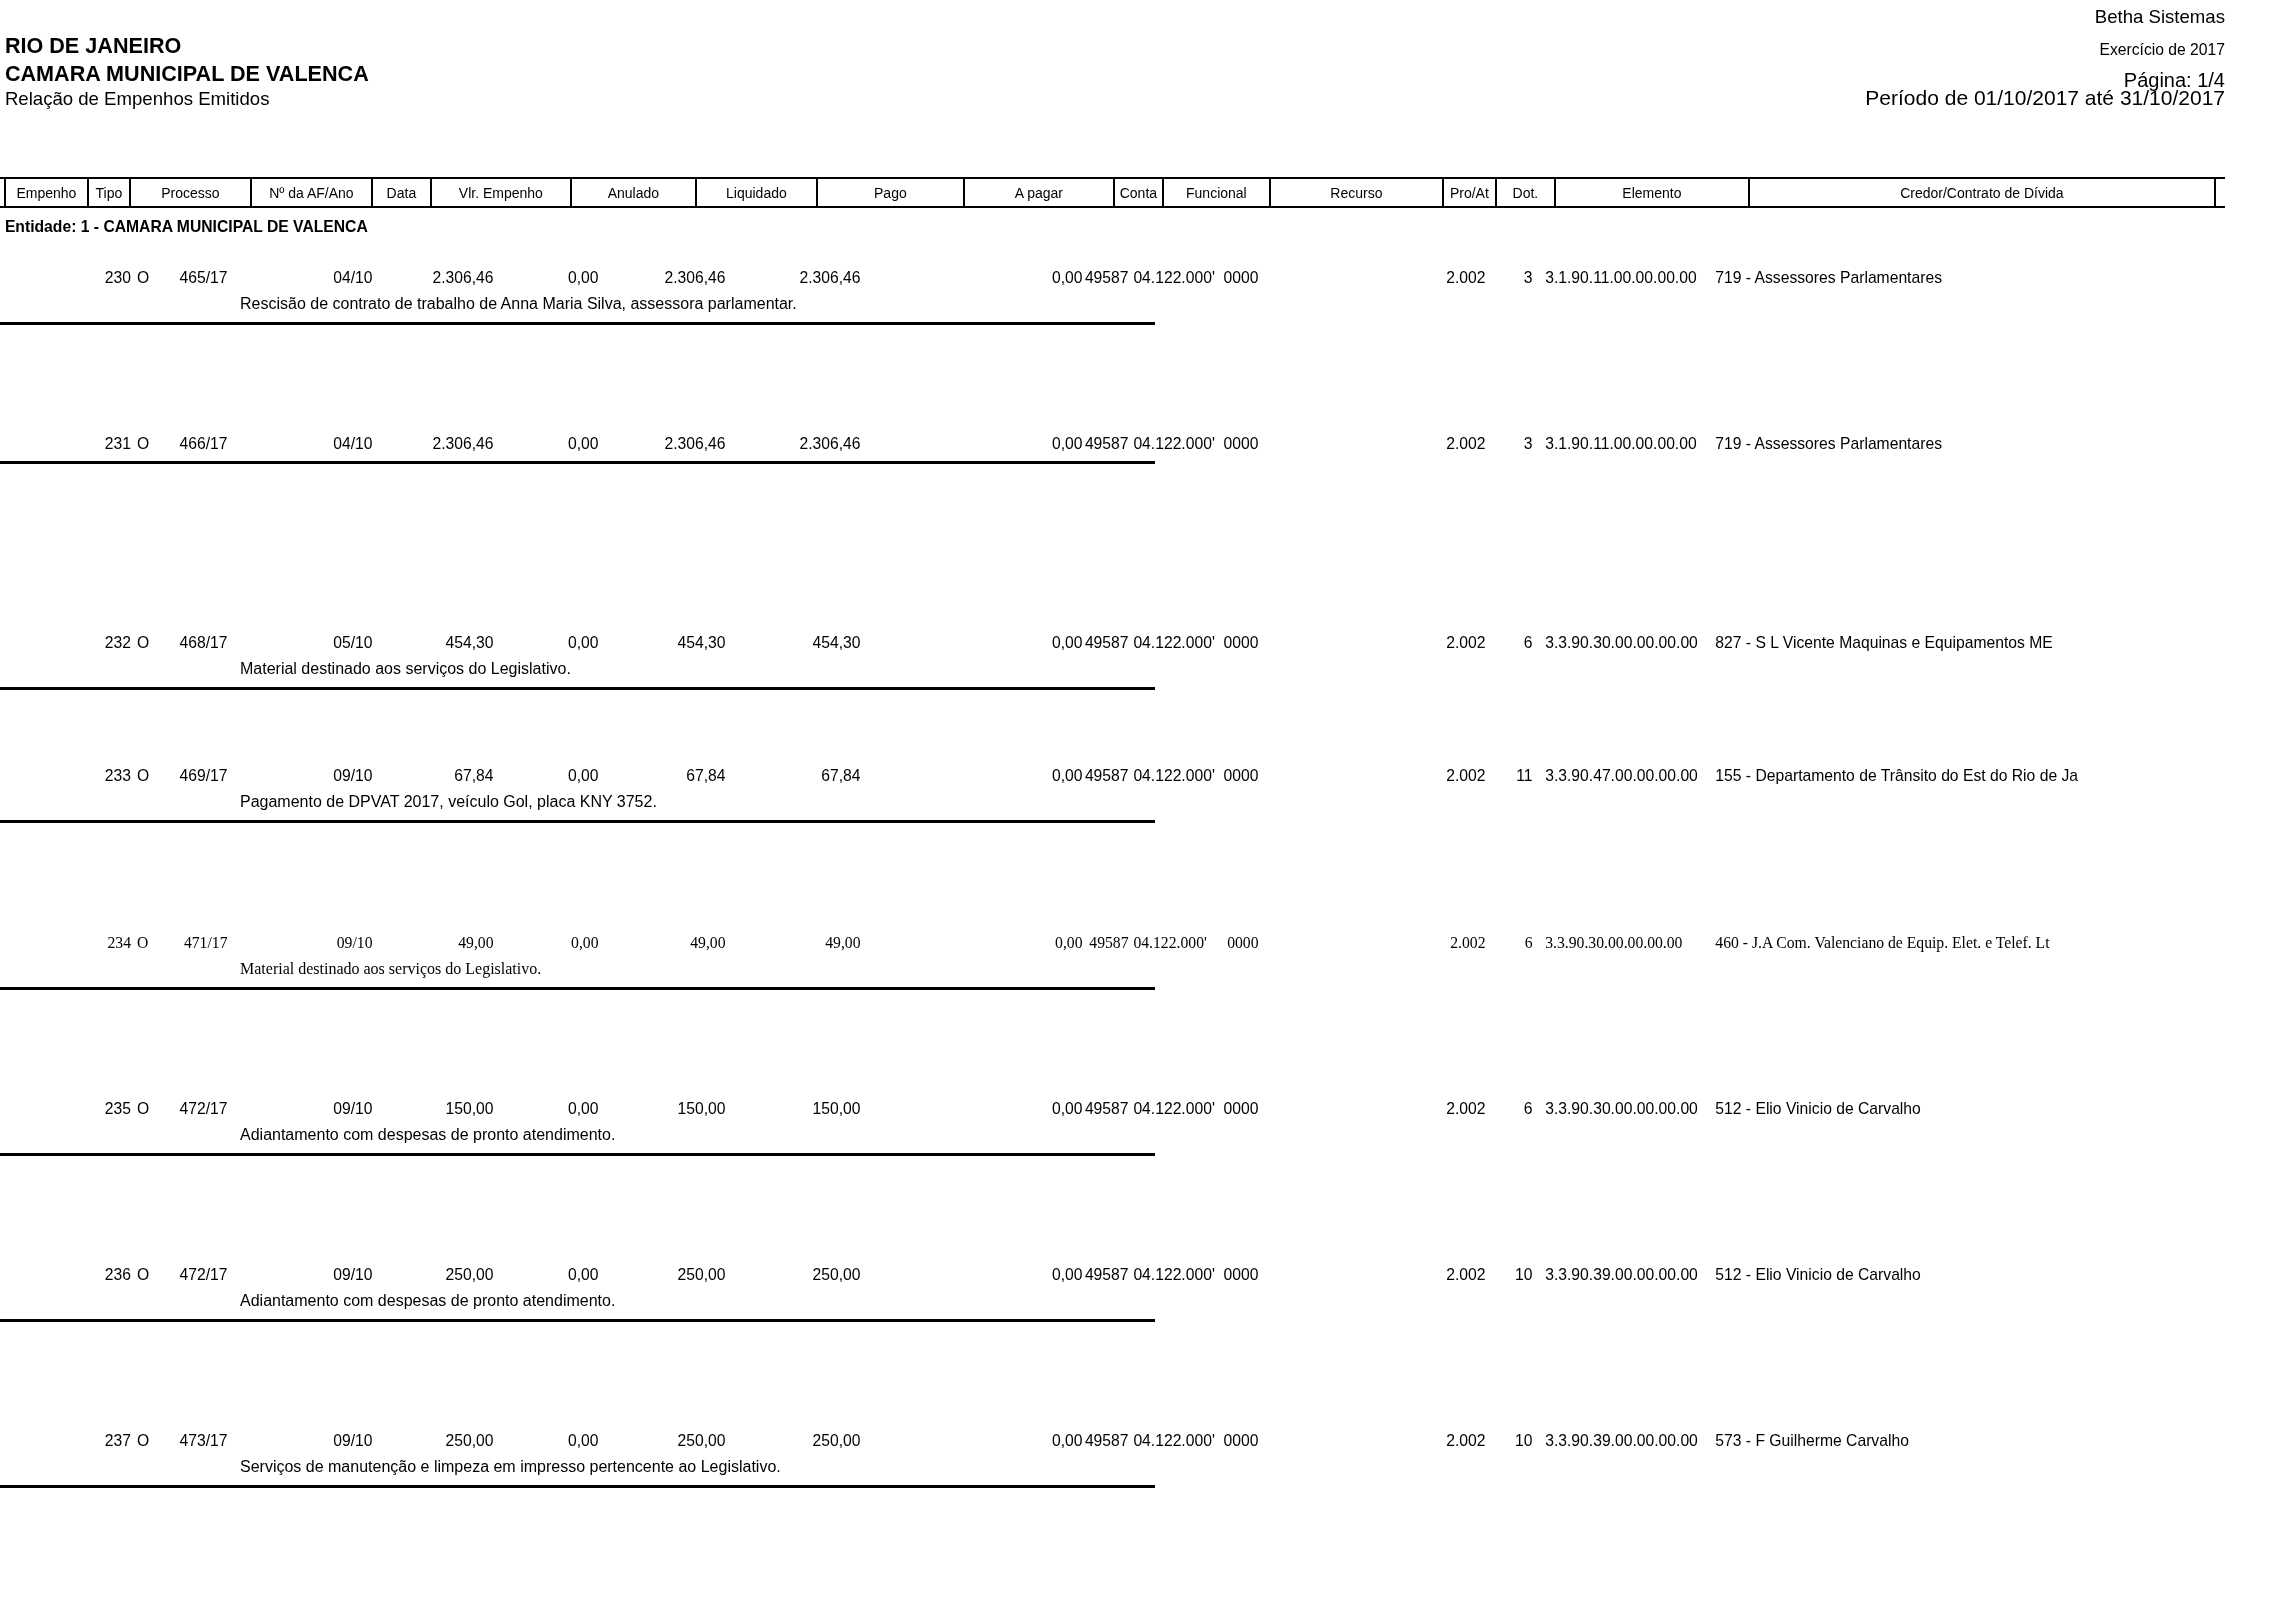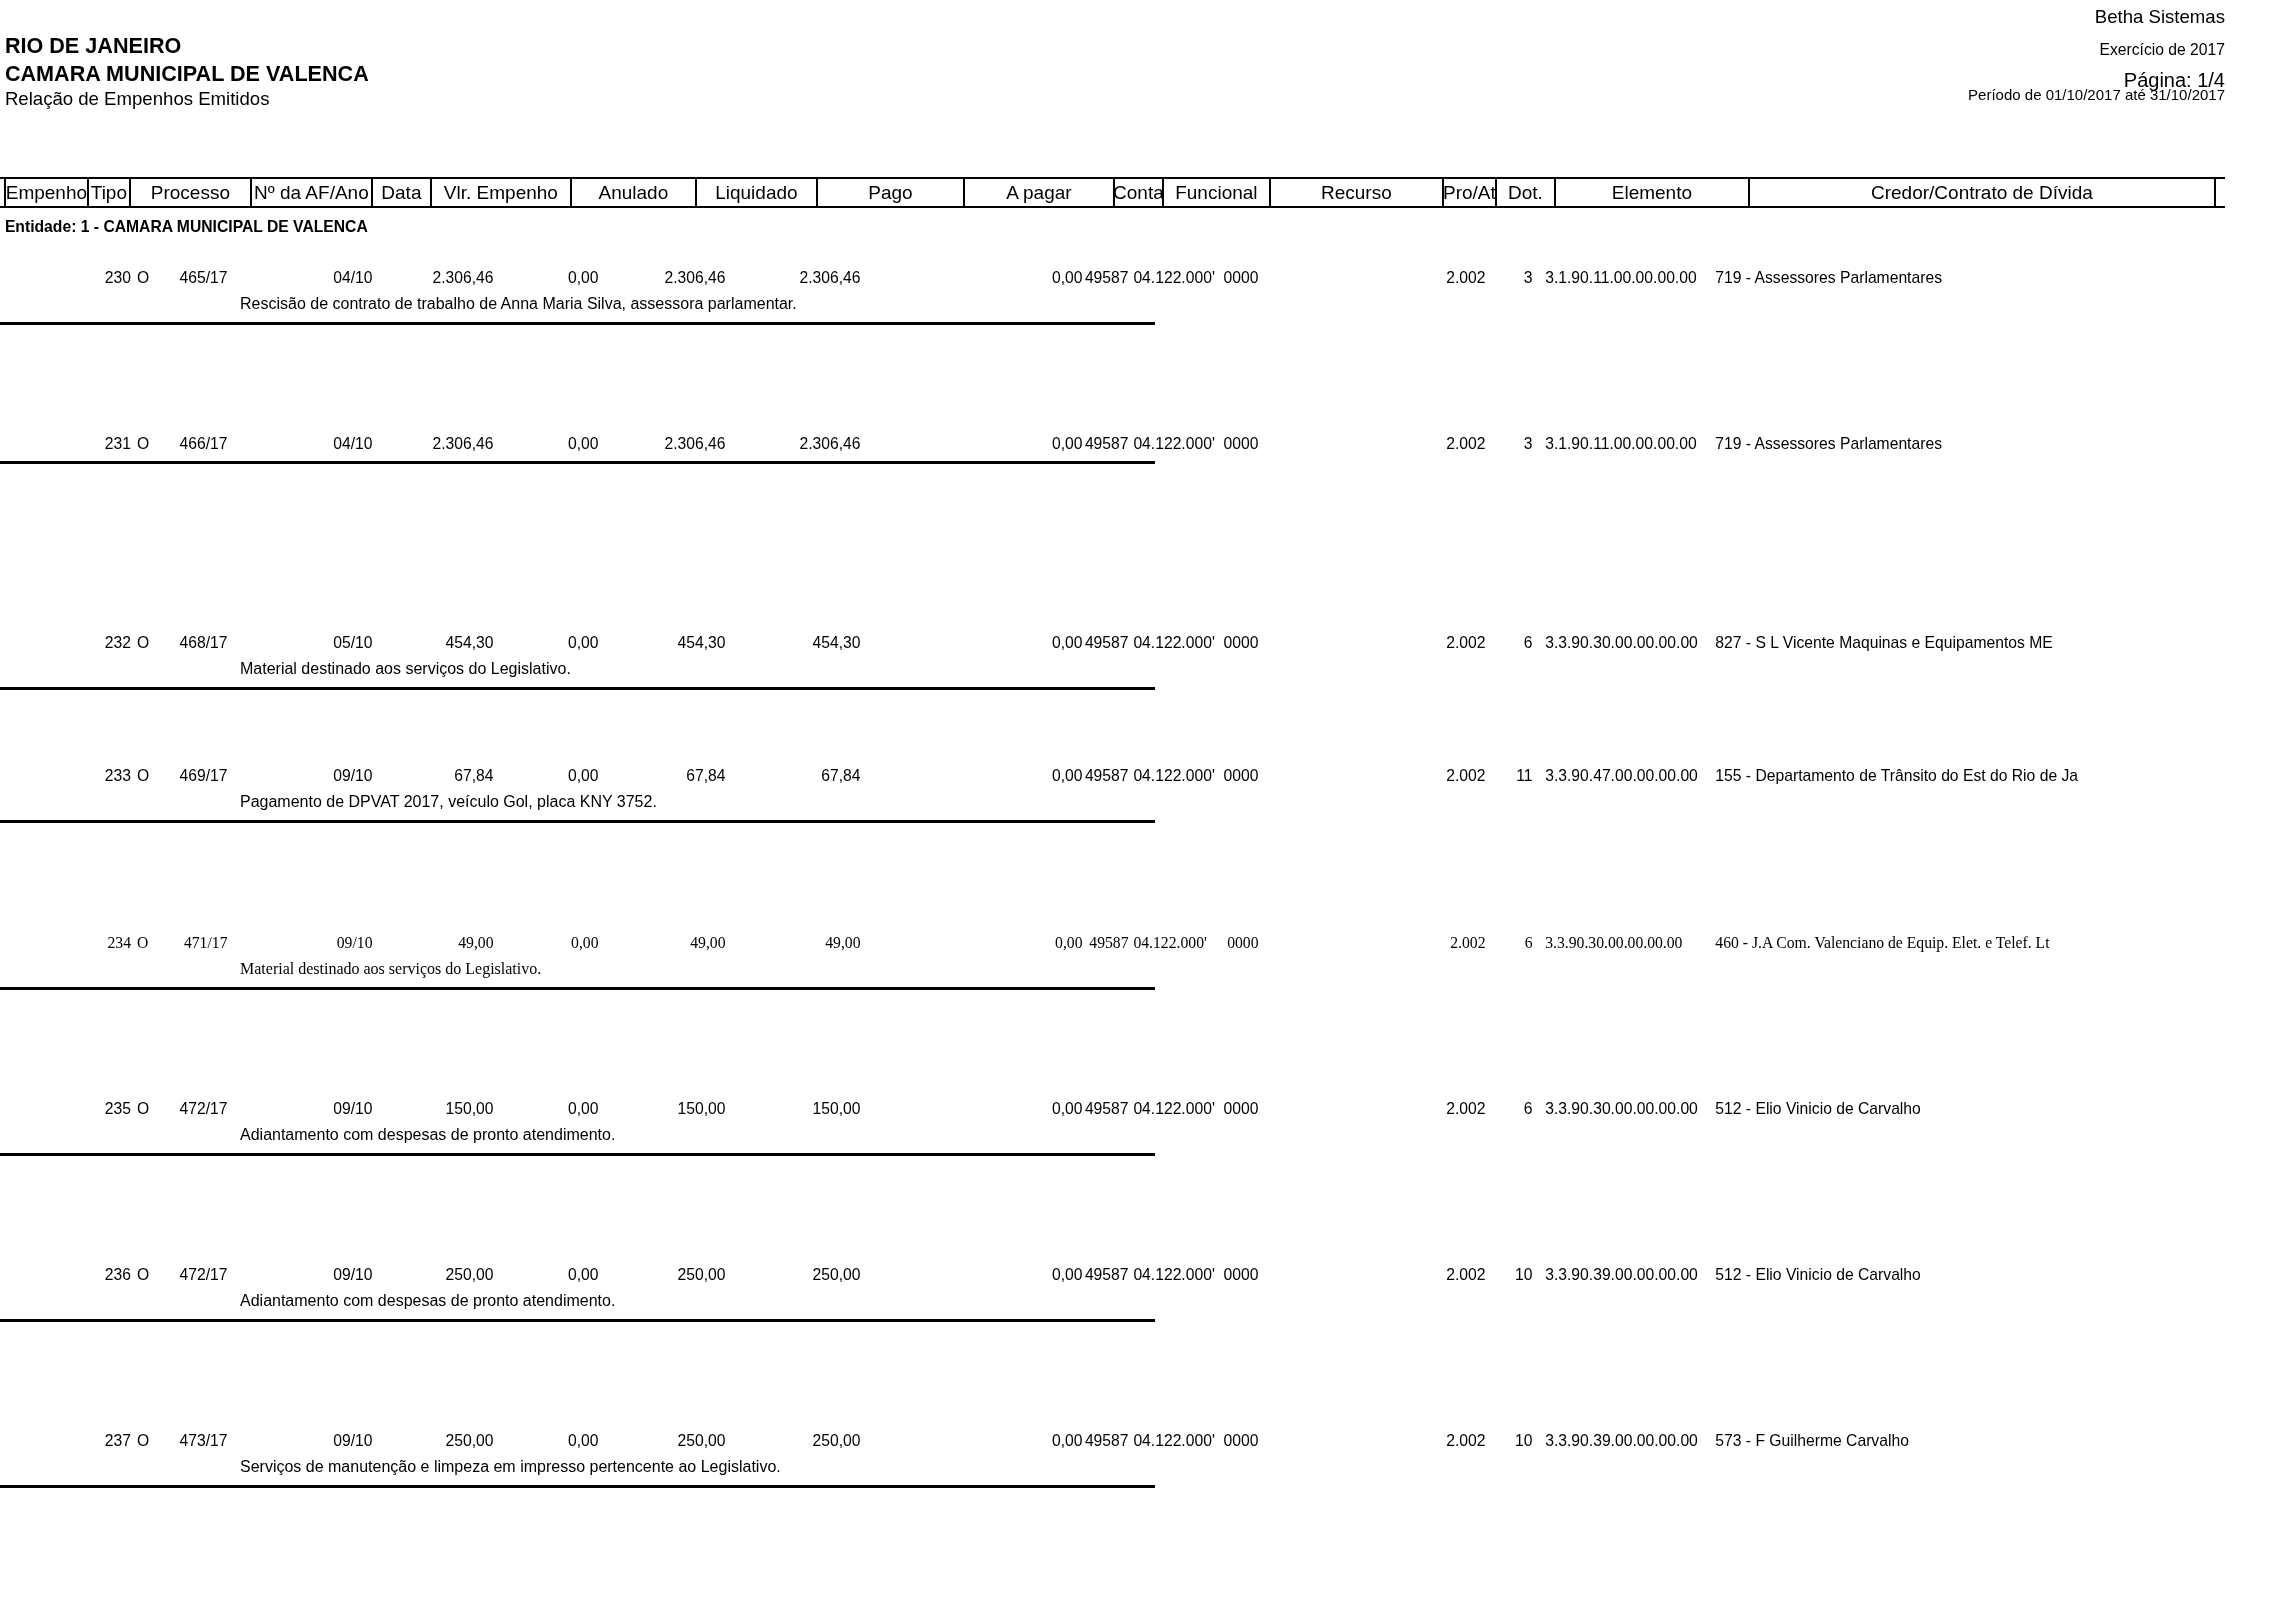--- a/index.html
+++ b/index.html
@@ -9,40 +9,40 @@
     background:#ffffff;
     font-family:"Liberation Sans","DejaVu Sans",sans-serif;
     color:#000;
     overflow:hidden;
   }
   .abs{position:absolute;white-space:nowrap;}
   .tl{left:4.9px;}
   .tr{right:68px;text-align:right;}
   .b{font-weight:bold;}
   .f22{font-size:21.6px;}
-  .f20{font-size:15px;}
+  .f20{font-size:21px;}
   .f19{font-size:18.6px;}
   .f16{font-size:15.7px;}
   .f15{font-size:20px;}
 
   
   .thead{
     position:absolute;left:0;top:177px;width:2225px;
     border-top:2.9px solid #000;border-bottom:2.9px solid #000;
     box-sizing:border-box;
   }
   .thead-grid{
     display:grid;margin-left:3.9px;width:2211px;height:27.4px;
     grid-template-columns:85px 42px 121px 121px 59px 140px 125px 121px 147px 150px 49px 107px 173px 53px 59px 194px 466px;
     align-items:stretch;
   }
   .th{
     position:relative;
     display:flex;align-items:center;justify-content:center;
-    font-size:19px;white-space:nowrap;overflow:hidden;
+    font-size:14px;white-space:nowrap;overflow:hidden;
     border-right:2px solid #000;
   }
   .th:first-child{border-left:2px solid #000;}
   .th::after{ 
     content:"";position:absolute;right:-2px;bottom:-8.8px;width:2px;height:5.9px;background:#000;
   }
 
   
   .entity-line{position:absolute;left:4.9px;top:218px;font-size:15.7px;font-weight:bold;white-space:nowrap;}
 

